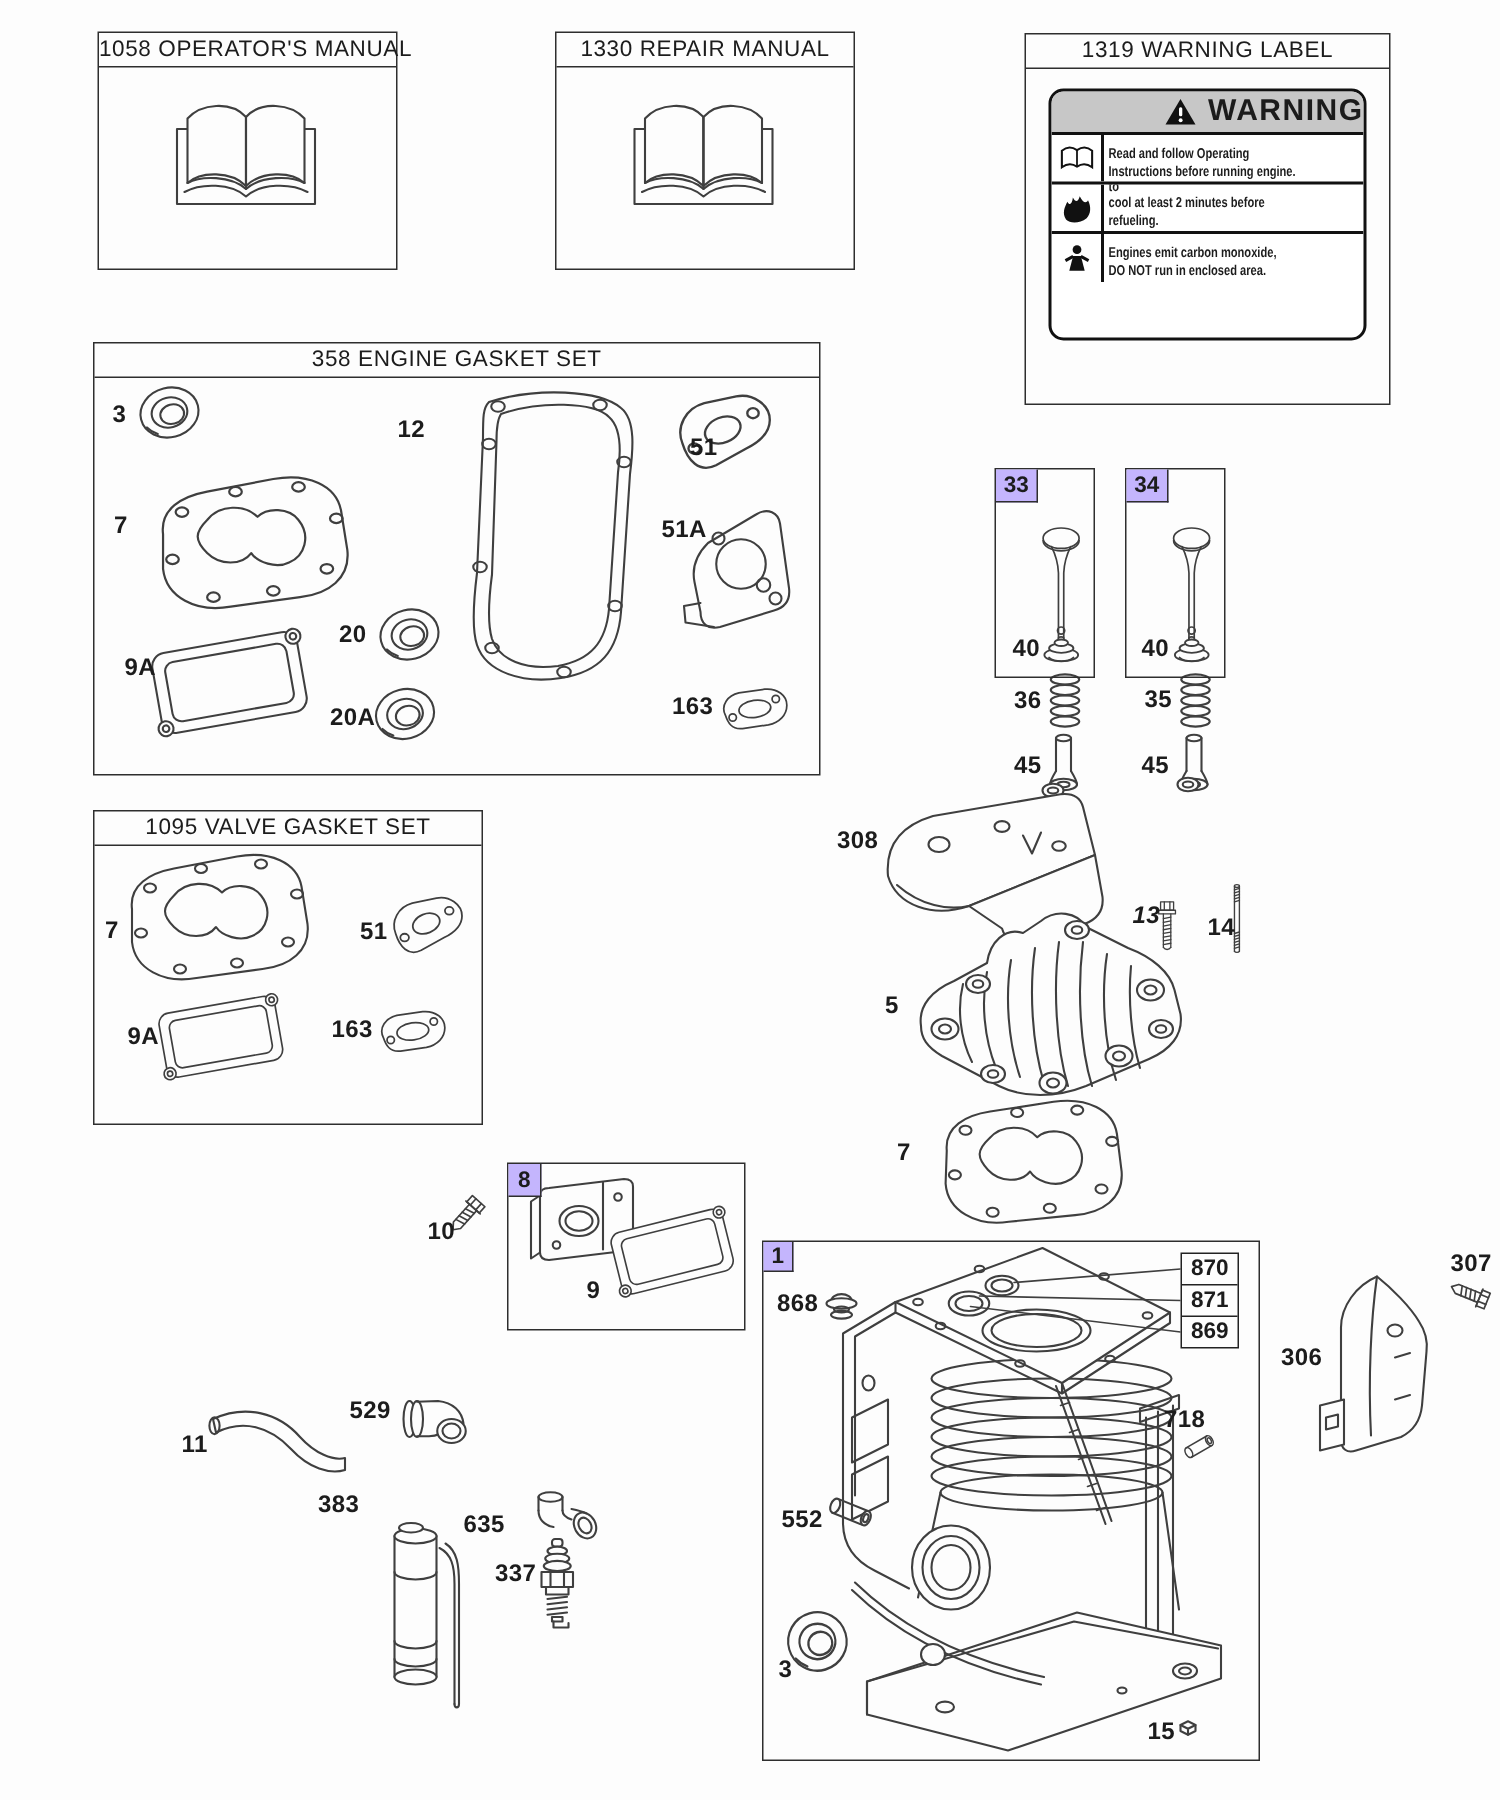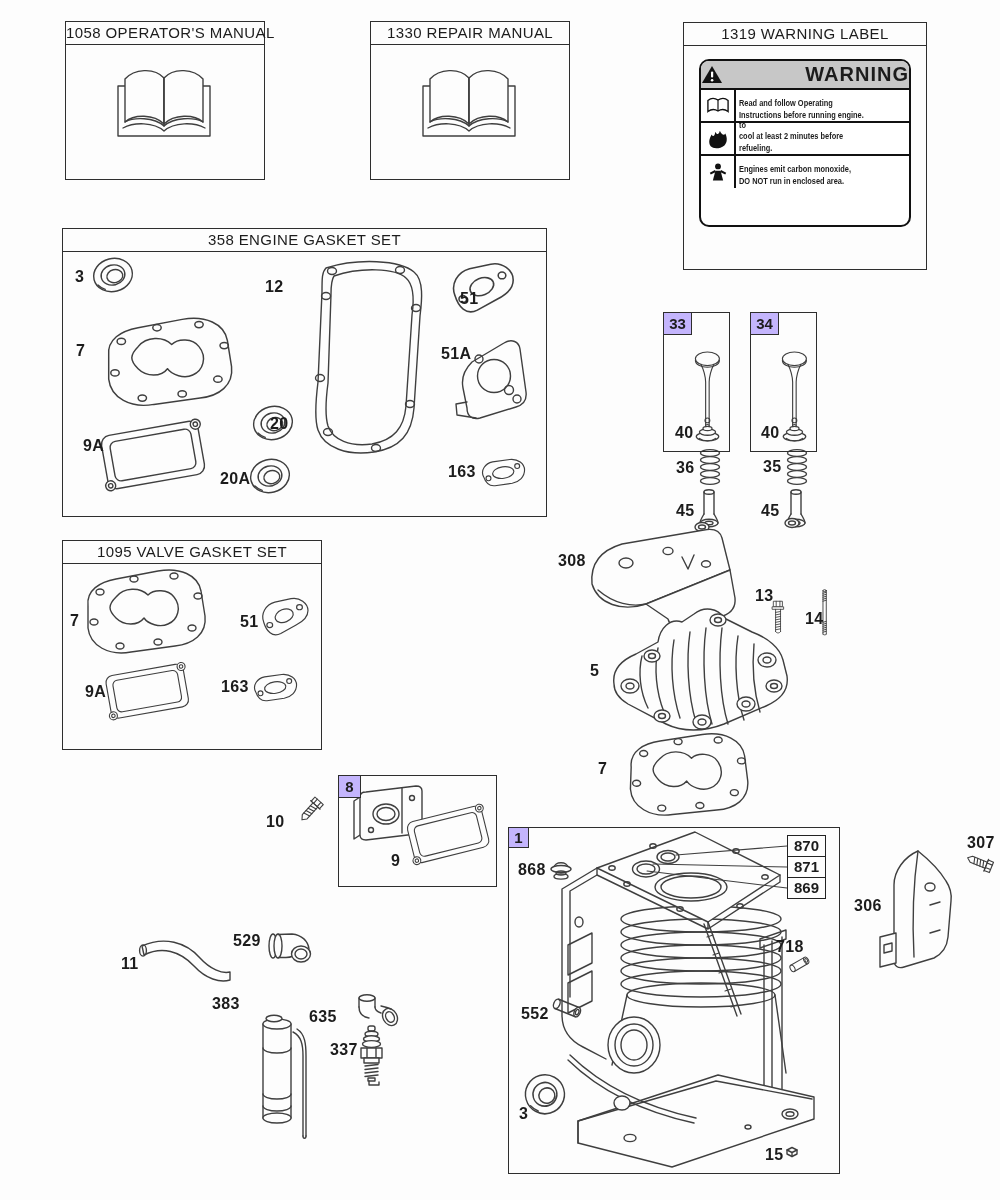--- a/index.html
+++ b/index.html
@@ -17,21 +17,21 @@
         display:flex;align-items:center;justify-content:center;font-size:15px;font-weight:600;background:#c4b5fd}
   .callouts{position:absolute;left:0;top:0;width:100%;height:100%;z-index:3;pointer-events:none}
   .callout{position:absolute;font-size:16px;font-weight:600;letter-spacing:.3px;white-space:nowrap}
   .refstack{position:absolute;left:787px;top:835px;width:37px;border:1.6px solid #222;background:#fdfdfd;z-index:3}
   .refcell{height:20px;line-height:20px;text-align:center;font-size:15px;font-weight:600;border-top:1.6px solid #222}
   .refcell:first-child{border-top:none}
   
   .wlabel{position:absolute;left:15px;top:36px;width:208px;height:164px;border:2px solid #111;
           border-radius:10px;overflow:hidden;background:#fff}
   .wbanner{height:27px;background:#c7c7c7;border-bottom:2px solid #111;display:flex;align-items:center;
-           justify-content:space-between;gap:7px;font-weight:700;font-size:20px;letter-spacing:1px}
+           justify-content:flex-end;gap:7px;font-weight:700;font-size:20px;letter-spacing:1px}
   .wrow{display:flex;height:31.2px;border-bottom:2px solid #111;overflow:hidden}
   .wrow:last-child{border-bottom:none}
   .wicon{width:33px;border-right:2px solid #111;display:flex;align-items:center;justify-content:center;flex:none}
   .wtext{flex:1;padding:1px 0 1px 3px;display:flex;align-items:flex-end;overflow:hidden}
   .wtxti{font-size:9.5px;font-weight:700;white-space:pre-line;line-height:1.22;
          transform:scaleX(.78);transform-origin:0 50%;width:128%}
   .wfooter{position:absolute;left:17px;top:208px;width:220px;font-size:13.5px;font-style:italic;line-height:1.25}
   .wfooter b{font-weight:700}
 </style>
 </head>
@@ -451,40 +451,40 @@
     <div class="refcell">871</div>
     <div class="refcell">869</div>
   </div>
 
   <div class="callouts" id="callouts">
       <span class="callout" style="left: 75px; top: 268px;">3</span>
       <span class="callout" style="left: 265px; top: 278px;">12</span>
       <span class="callout" style="left: 460px; top: 290px;">51</span>
       <span class="callout" style="left: 76px; top: 342px;">7</span>
       <span class="callout" style="left: 441px; top: 345px;">51A</span>
-      <span class="callout" style="left: 226px; top: 415px; margin-left: 44px;">20</span>
+      <span class="callout" style="left: 226px; top: 415px;">20</span>
       <span class="callout" style="left: 83px; top: 437px;">9A</span>
       <span class="callout" style="left: 220px; top: 470px;">20A</span>
       <span class="callout" style="left: 448px; top: 463px;">163</span>
       <span class="callout" style="left: 70px; top: 612px;">7</span>
       <span class="callout" style="left: 240px; top: 613px;">51</span>
       <span class="callout" style="left: 85px; top: 683px;">9A</span>
       <span class="callout" style="left: 221px; top: 678px;">163</span>
       <span class="callout" style="left: 675px; top: 424px;">40</span>
       <span class="callout" style="left: 761px; top: 424px;">40</span>
       <span class="callout" style="left: 676px; top: 459px;">36</span>
       <span class="callout" style="left: 763px; top: 458px;">35</span>
       <span class="callout" style="left: 676px; top: 502px;">45</span>
       <span class="callout" style="left: 761px; top: 502px;">45</span>
       <span class="callout" style="left: 558px; top: 552px;">308</span>
-      <span class="callout" style="left: 755px; top: 587px;">13</span>
+      <span class="callout" style="left: 755px; top: 602px; font-style: italic;">13</span>
       <span class="callout" style="left: 805px; top: 610px;">14</span>
       <span class="callout" style="left: 590px; top: 662px;">5</span>
       <span class="callout" style="left: 598px; top: 760px;">7</span>
-      <span class="callout" style="left: 266px; top: 813px; text-align: center;">10</span>
+      <span class="callout" style="left: 285px; top: 813px; text-align: center;">10</span>
       <span class="callout" style="left: 391px; top: 852px;">9</span>
       <span class="callout" style="left: 518px; top: 861px;">868</span>
       <span class="callout" style="left: 776px; top: 938px;">718</span>
       <span class="callout" style="left: 521px; top: 1005px;">552</span>
       <span class="callout" style="left: 519px; top: 1105px;">3</span>
       <span class="callout" style="left: 765px; top: 1146px;">15</span>
       <span class="callout" style="left: 942px; top: 834px; margin-left: 25px;">307</span>
       <span class="callout" style="left: 854px; top: 897px;">306</span>
       <span class="callout" style="left: 121px; top: 955px;">11</span>
       <span class="callout" style="left: 233px; top: 932px;">529</span>

